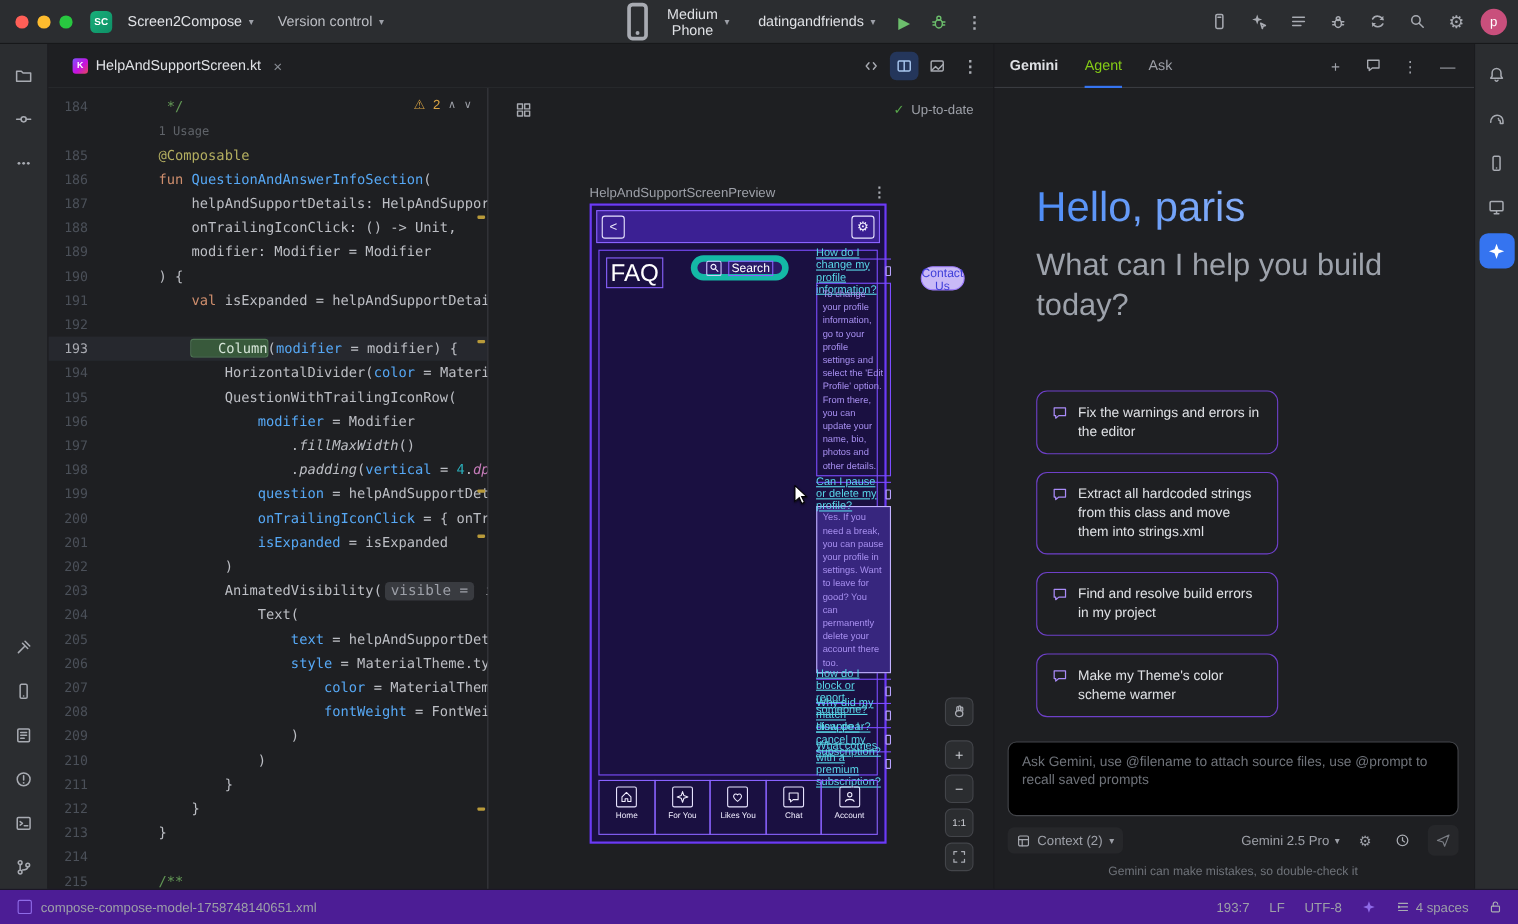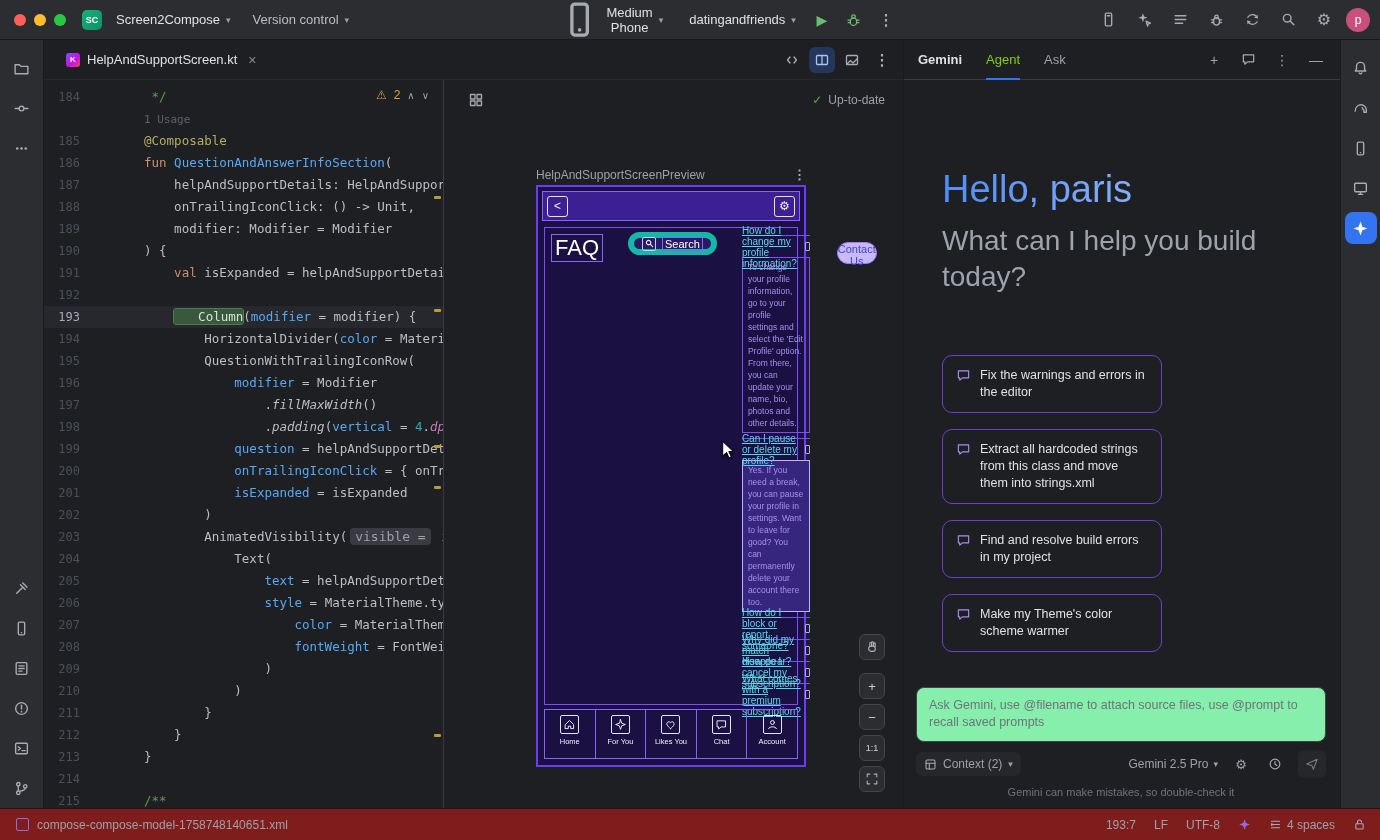--- a/index.html
+++ b/index.html
@@ -121,34 +121,34 @@
   .g-hbtn svg { width:15px; height:15px; }
   .g-body { flex:1; display:flex; flex-direction:column; min-height:0; }
   .g-greet-wrap { padding:88px 20px 0 38px; }
   .g-greet { font-size:38px; font-weight:500; background:linear-gradient(90deg,#4E8DF7,#86AEF9); -webkit-background-clip:text; background-clip:text; color:transparent; display:inline-block; }
   .g-sub { margin-top:12px; font-size:28px; line-height:36px; color:#9DA2AB; max-width:330px; }
   .g-cards { padding:60px 20px 0 38px; display:flex; flex-direction:column; gap:16px; }
   .g-card { width:220px; border:1px solid #6E40C9; border-radius:10px; padding:11px 13px; display:flex; gap:9px; background:#1E1F22; }
   .g-card svg { width:15px; height:15px; flex:0 0 15px; margin-top:1px; }
   .g-card-text { color:#DFE1E5; font-size:12.5px; line-height:17px; }
   .g-bottom { margin-top:auto; padding:0 14px 6px 12px; }
-  .g-input { height:55px; border:1px solid #43454A; border-radius:8px; background:#86efac; padding:9px 12px; color:#6F737A; font-size:12.5px; line-height:17px; }
+  .g-input { height:68px; border:1px solid #43454A; border-radius:8px; background:#000000; padding:9px 12px; color:#6F737A; font-size:12.5px; line-height:17px; }
   .g-controls { display:flex; align-items:center; margin-top:8px; gap:10px; }
   .g-chip { display:flex; align-items:center; gap:6px; color:#9DA0A8; font-size:12px; background:#26272A; border-radius:6px; padding:5px 8px; border:none; font-family:inherit; }
   .g-chip svg { width:13px; height:13px; }
   .g-right-controls { margin-left:auto; display:flex; align-items:center; gap:12px; color:#9DA0A8; font-size:12px; }
   .g-model { display:flex; align-items:center; gap:5px; background:none; border:none; color:#9DA0A8; font-size:12px; font-family:inherit; }
   .g-mini { background:none; border:none; color:#9DA0A8; font-size:13px; display:grid; place-items:center; width:22px; height:22px; }
   .g-mini svg { width:14px; height:14px; }
   .g-send { width:28px; height:28px; border-radius:6px; background:#26272A; border:none; display:grid; place-items:center; }
   .g-send svg { width:14px; height:14px; }
   .g-disclaimer { text-align:center; color:#6F737A; font-size:11px; padding:8px 0 4px; }
 
   
-  .statusbar { height:32px; background:#7f1d1d; border-top:1px solid #17181A; display:flex; align-items:center; padding:0 14px 0 16px; font-size:12px; color:#9DA0A8; }
+  .statusbar { height:32px; background:#4c1d95; border-top:1px solid #17181A; display:flex; align-items:center; padding:0 14px 0 16px; font-size:12px; color:#9DA0A8; }
   .sb-left { display:flex; align-items:center; gap:8px; }
   .sb-file-icon { width:13px; height:13px; border:1.2px solid #8F6BE8; border-radius:2px; display:inline-block; }
   .sb-right { margin-left:auto; display:flex; align-items:center; gap:18px; }
   .sb-item { display:flex; align-items:center; gap:5px; }
   .sb-right svg { width:13px; height:13px; }
   .spark-small { fill:#8F6BE8; }
 
   .mouse-cursor { position:absolute; left:720px; top:441px; z-index:60; filter:drop-shadow(0 1px 1px rgba(0,0,0,.7)); }
 </style>
 </head>

